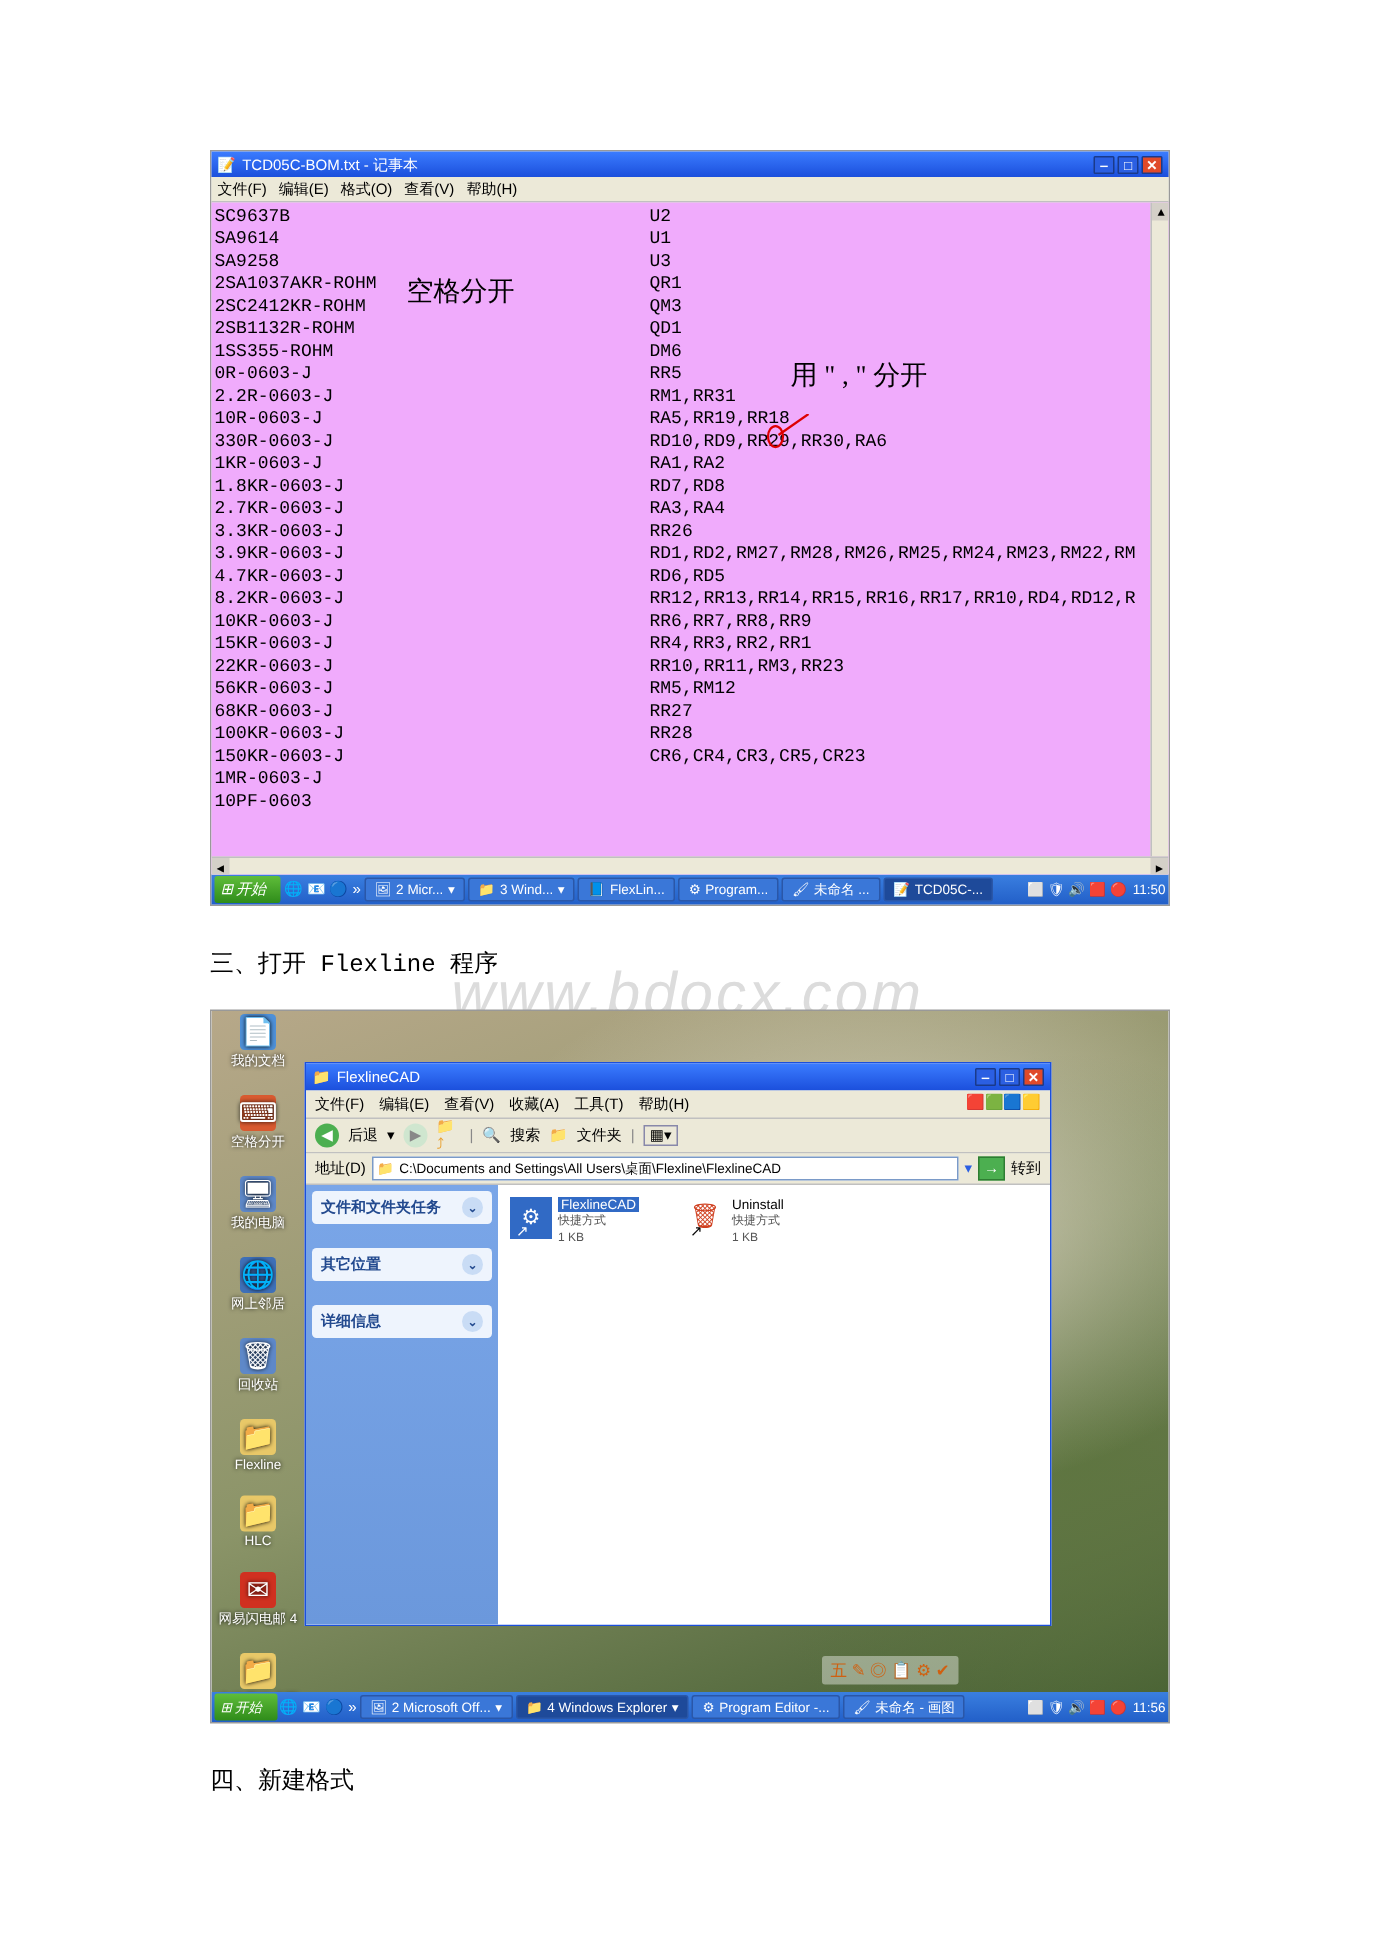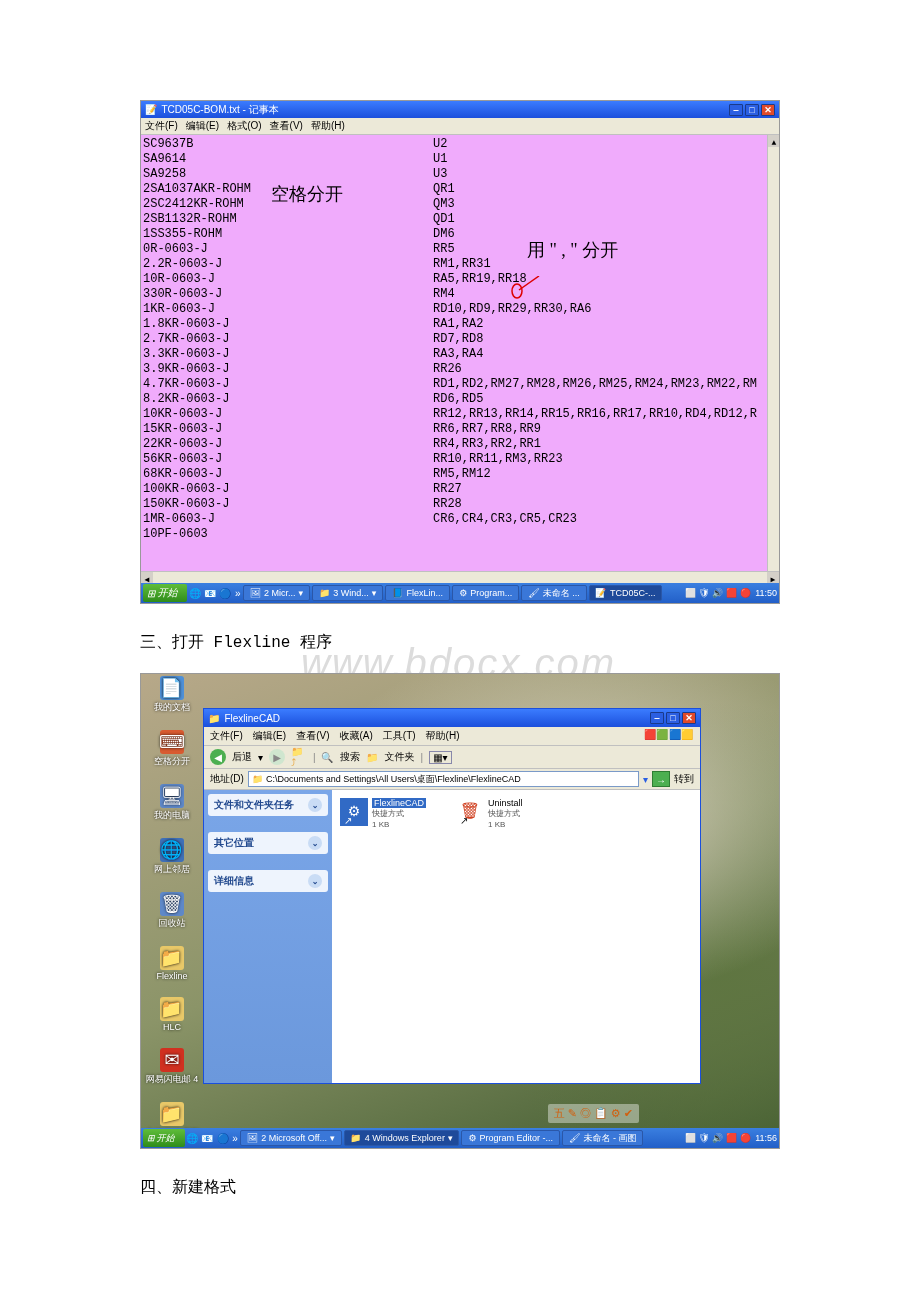--- a/index.html
+++ b/index.html
@@ -256,21 +256,20 @@
             <div class="np-row">U2</div>
             <div class="np-row">U1</div>
             <div class="np-row">U3</div>
             <div class="np-row">QR1</div>
             <div class="np-row">QM3</div>
             <div class="np-row">QD1</div>
             <div class="np-row">DM6</div>
             <div class="np-row">RR5</div>
             <div class="np-row">RM1,RR31</div>
             <div class="np-row">RA5,RR19,RR18</div>
-            <div class="np-row">RM4</div>
             <div class="np-row">RD10,RD9,RR29,RR30,RA6</div>
             <div class="np-row">RA1,RA2</div>
             <div class="np-row">RD7,RD8</div>
             <div class="np-row">RA3,RA4</div>
             <div class="np-row">RR26</div>
             <div class="np-row">RD1,RD2,RM27,RM28,RM26,RM25,RM24,RM23,RM22,RM</div>
             <div class="np-row">RD6,RD5</div>
             <div class="np-row">RR12,RR13,RR14,RR15,RR16,RR17,RR10,RD4,RD12,R</div>
             <div class="np-row">RR6,RR7,RR8,RR9</div>
             <div class="np-row">RR4,RR3,RR2,RR1</div>

